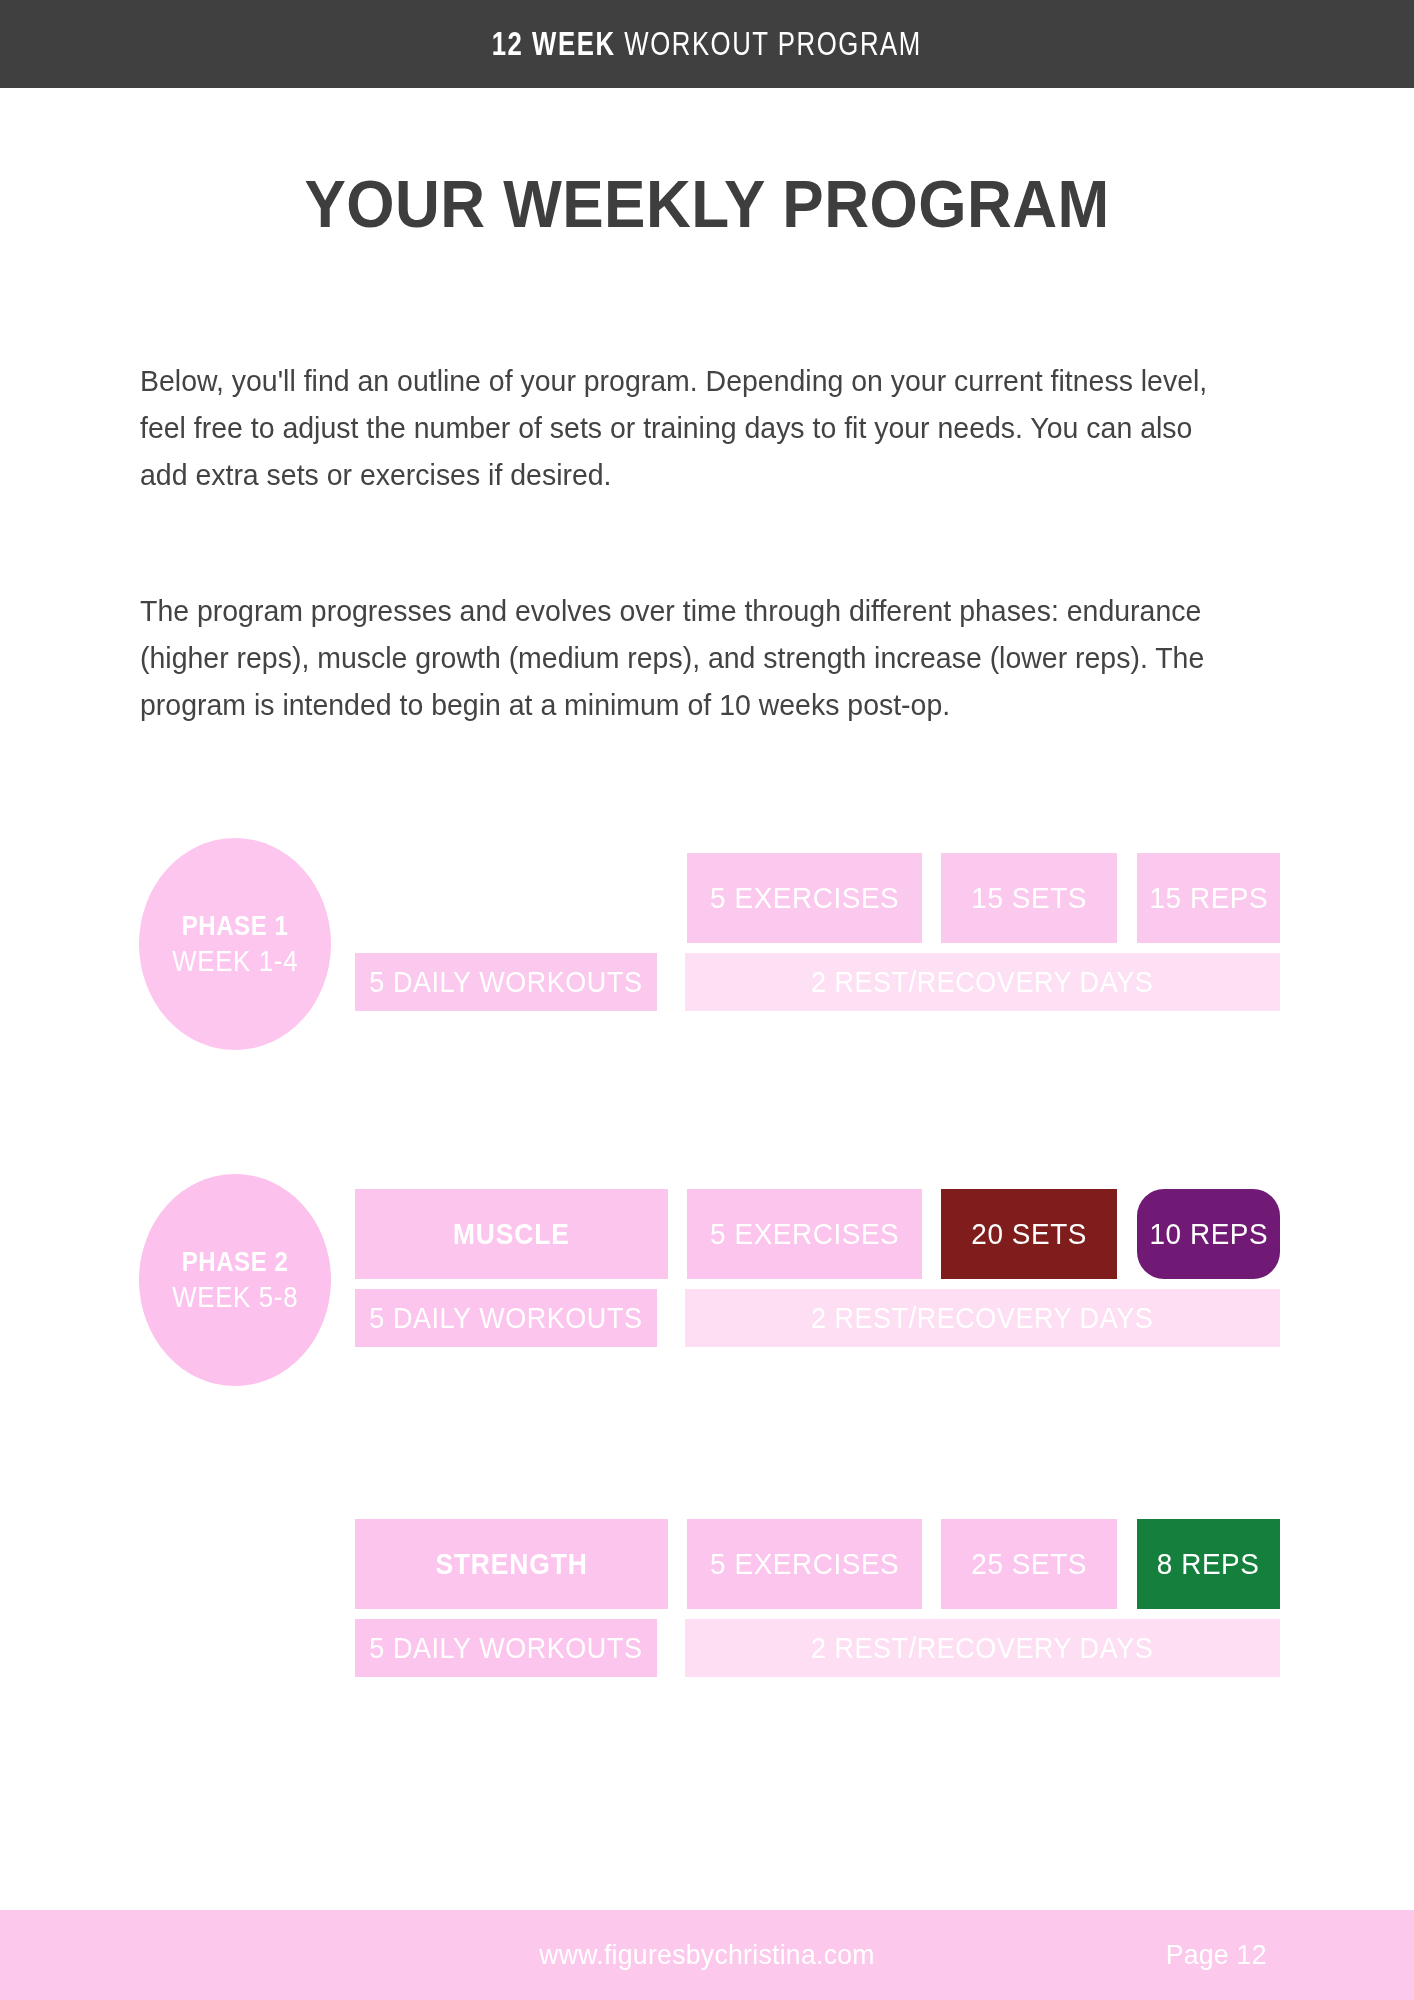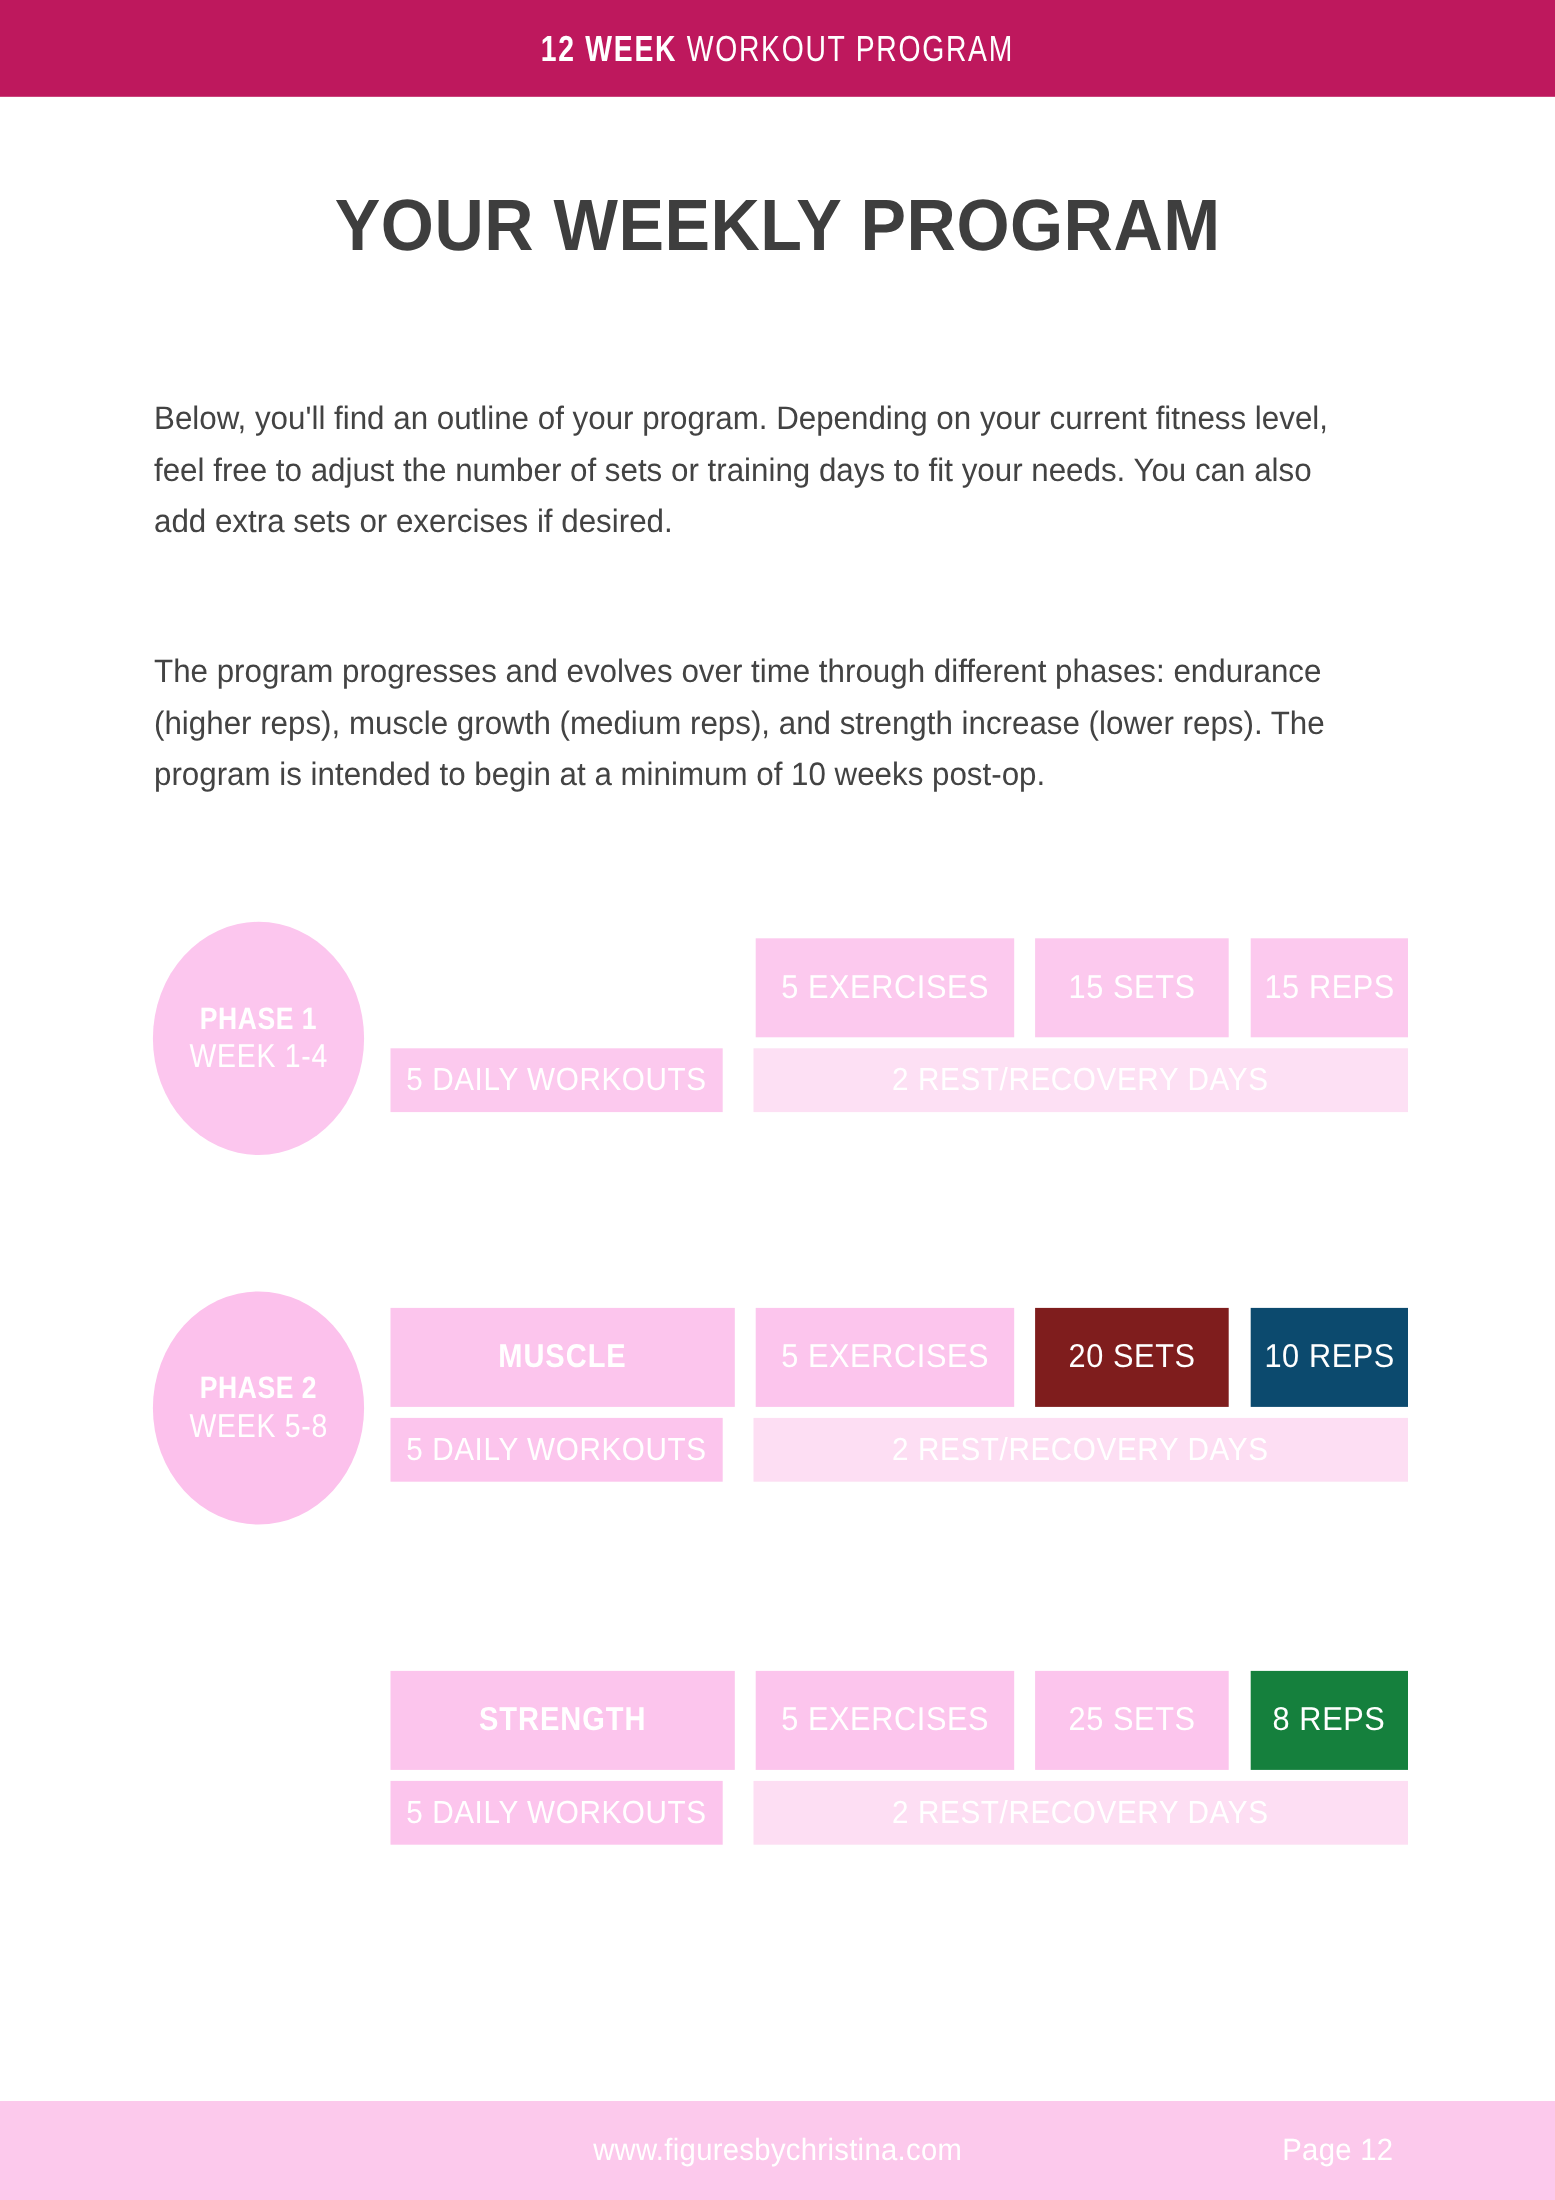--- a/index.html
+++ b/index.html
@@ -200,21 +200,21 @@
     color: #ffffff;
     font-size: 28px;
     font-weight: 300;
     letter-spacing: 0.3px;
     transform: scaleX(0.95);
   }
 </style>
 </head>
 <body>
 
-<div class="header-bar" style="background: #be185d;">
+<div class="header-bar" style="background: #404040;">
   <div class="header-title">
     <span class="hdr-strong">12 WEEK</span><span>&nbsp;</span><span class="hdr-light">WORKOUT PROGRAM</span>
   </div>
 </div>
 
 <div class="page-title" style="color: rgb(62, 62, 62);">YOUR WEEKLY PROGRAM</div>
 
 <div class="body-copy para-1" style="color: rgb(67, 67, 67);">Below, you'll find an outline of your program. Depending on your current fitness level, feel free to adjust the number of sets or training days to fit your needs. You can also add extra sets or exercises if desired.</div>
 <div class="body-copy para-2" style="color: rgb(67, 67, 67);">The program progresses and evolves over time through different phases: endurance (higher reps), muscle growth (medium reps), and strength increase (lower reps). The program is intended to begin at a minimum of 10 weeks post-op.</div>
 
@@ -252,21 +252,21 @@
   <div class="bars-row row-top">
     <div class="bar bar-type row-top-bar" style="background: rgb(252, 197, 237); height: 100%;">
       <span class="bar-label-strong">MUSCLE</span>
     </div>
     <div class="bar bar-ex row-top-bar" style="background: rgb(252, 197, 237); height: 100%;">
       <span class="bar-label-light">5 EXERCISES</span>
     </div>
     <div class="bar bar-sets row-top-bar" style="background: #7f1d1d; height: 100%;">
       <span class="bar-label-light">20 SETS</span>
     </div>
-    <div class="bar bar-reps row-top-bar" style="background: #0c4a6e; height: 100%;">
+    <div class="bar bar-reps row-top-bar" style="background: #701a75; height: 100%; border-radius: 27px;">
       <span class="bar-label-light">10 REPS</span>
     </div>
   </div>
   <div class="bars-row row-bottom">
     <div class="bar bar-daily row-bot-bar" style="background: rgb(252, 197, 237); height: 100%;">
       <span class="bar-label-faint">5 DAILY WORKOUTS</span>
     </div>
     <div class="bar bar-rest row-rest-bar" style="background: rgb(253, 222, 243); height: 100%;">
       <span class="bar-label-faint">2 REST/RECOVERY DAYS</span>
     </div>

